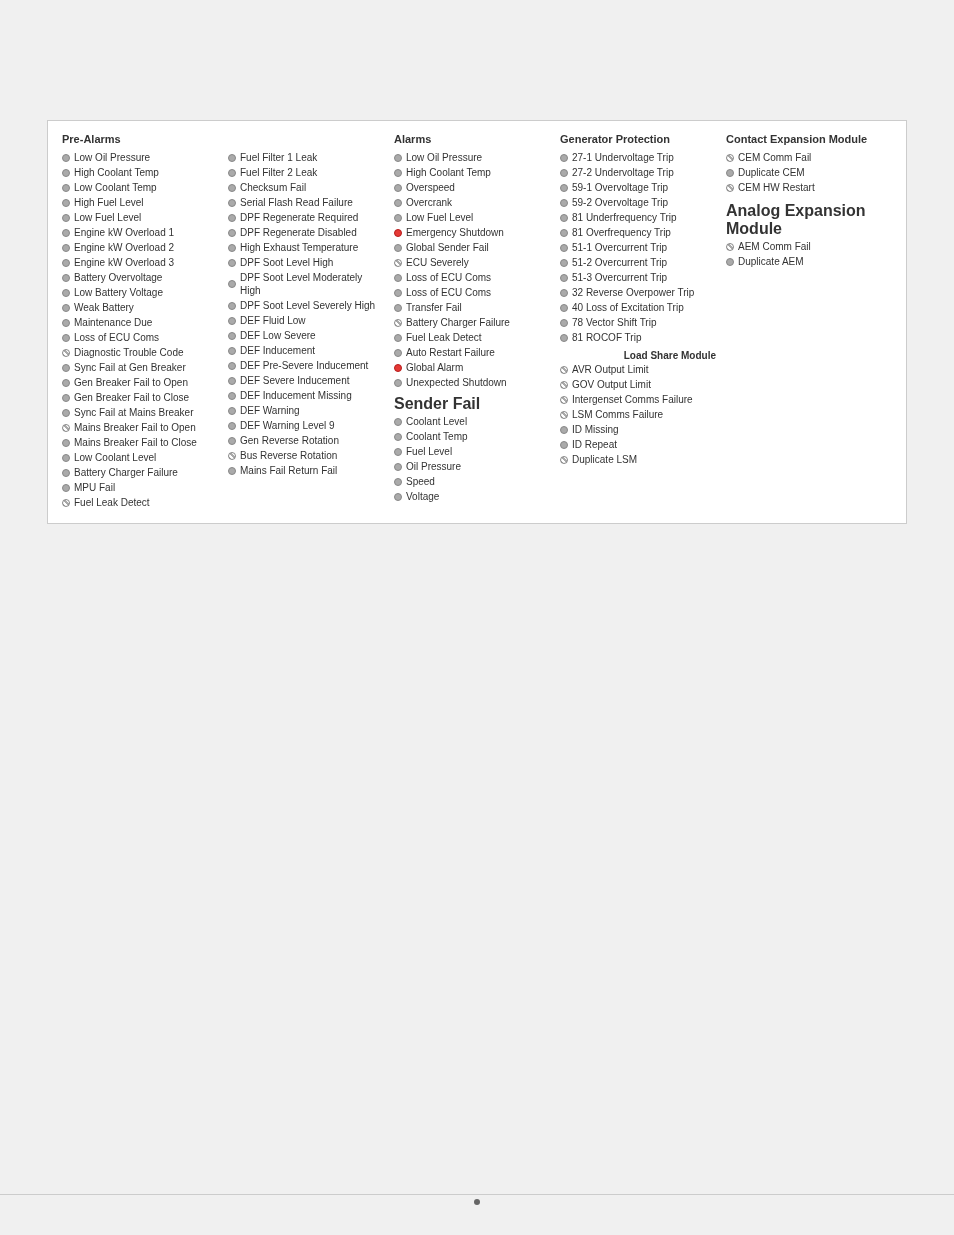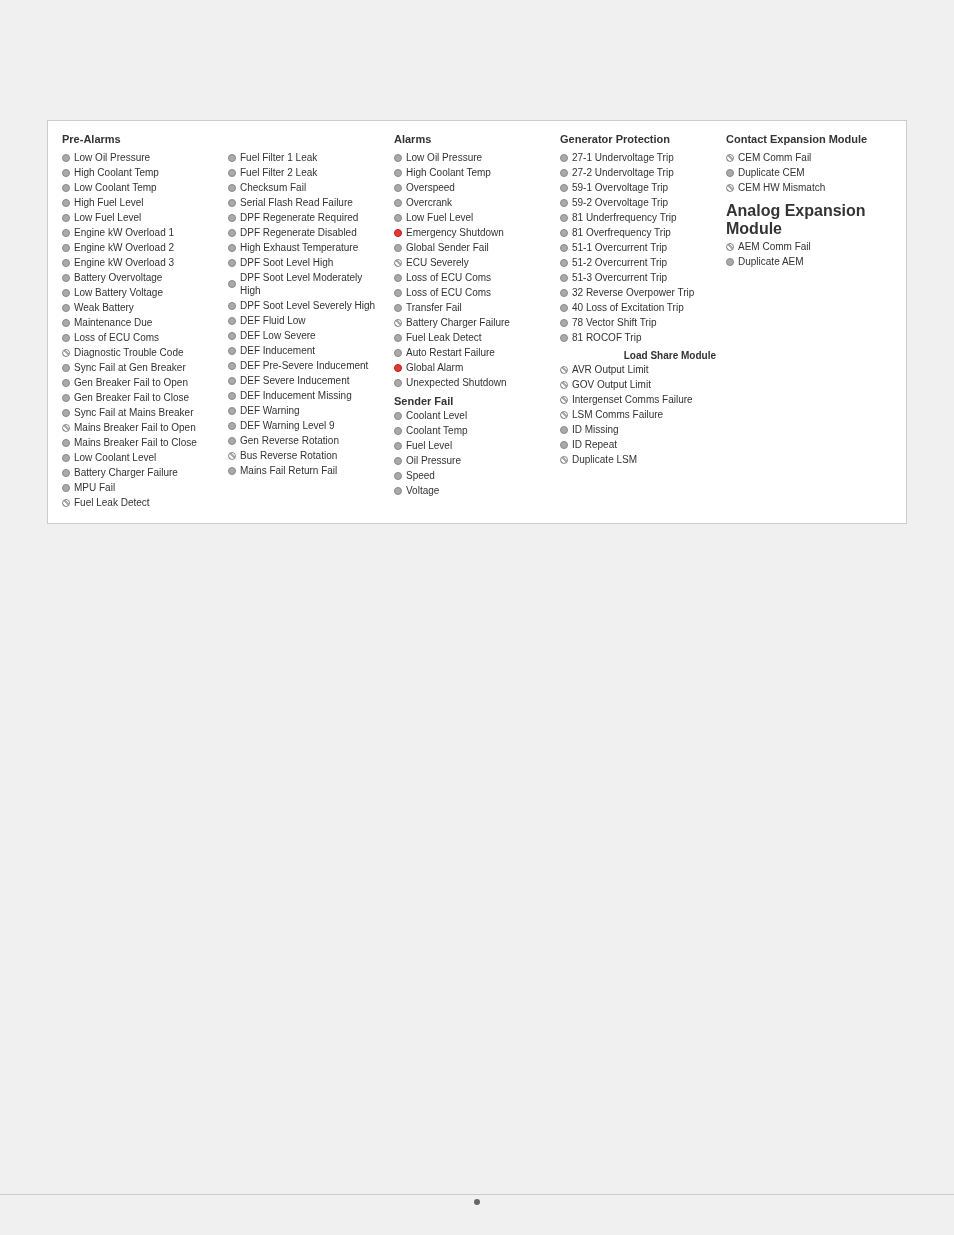--- a/index.html
+++ b/index.html
@@ -349,21 +349,21 @@
               <span>Auto Restart Failure</span>
             </div>
             <div class="alarm-item">
               <span class="indicator ind-red"></span>
               <span>Global Alarm</span>
             </div>
             <div class="alarm-item">
               <span class="indicator ind-grey"></span>
               <span>Unexpected Shutdown</span>
             </div>
-            <div style="font-weight: bold; margin-top: 6px; margin-bottom: 2px; font-size: 11px;">Sender Fail</div>
+            <div style="font-weight: bold; margin-top: 6px; margin-bottom: 2px; font-size: 16px;">Sender Fail</div>
             <div class="alarm-item">
               <span class="indicator ind-grey"></span>
               <span>Coolant Level</span>
             </div>
             <div class="alarm-item">
               <span class="indicator ind-grey"></span>
               <span>Coolant Temp</span>
             </div>
             <div class="alarm-item">
               <span class="indicator ind-grey"></span>
@@ -477,21 +477,21 @@
             <div class="alarm-item">
               <span class="indicator ind-striped"></span>
               <span>CEM Comm Fail</span>
             </div>
             <div class="alarm-item">
               <span class="indicator ind-grey"></span>
               <span>Duplicate CEM</span>
             </div>
             <div class="alarm-item">
               <span class="indicator ind-striped"></span>
-              <span>CEM HW Mismatch</span>
+              <span>CEM HW Restart</span>
             </div>
             <div style="font-weight: bold; margin-top: 8px; margin-bottom: 2px; font-size: 16px;">Analog Expansion Module</div>
             <div class="alarm-item">
               <span class="indicator ind-striped"></span>
               <span>AEM Comm Fail</span>
             </div>
             <div class="alarm-item">
               <span class="indicator ind-grey"></span>
               <span>Duplicate AEM</span>
             </div>

